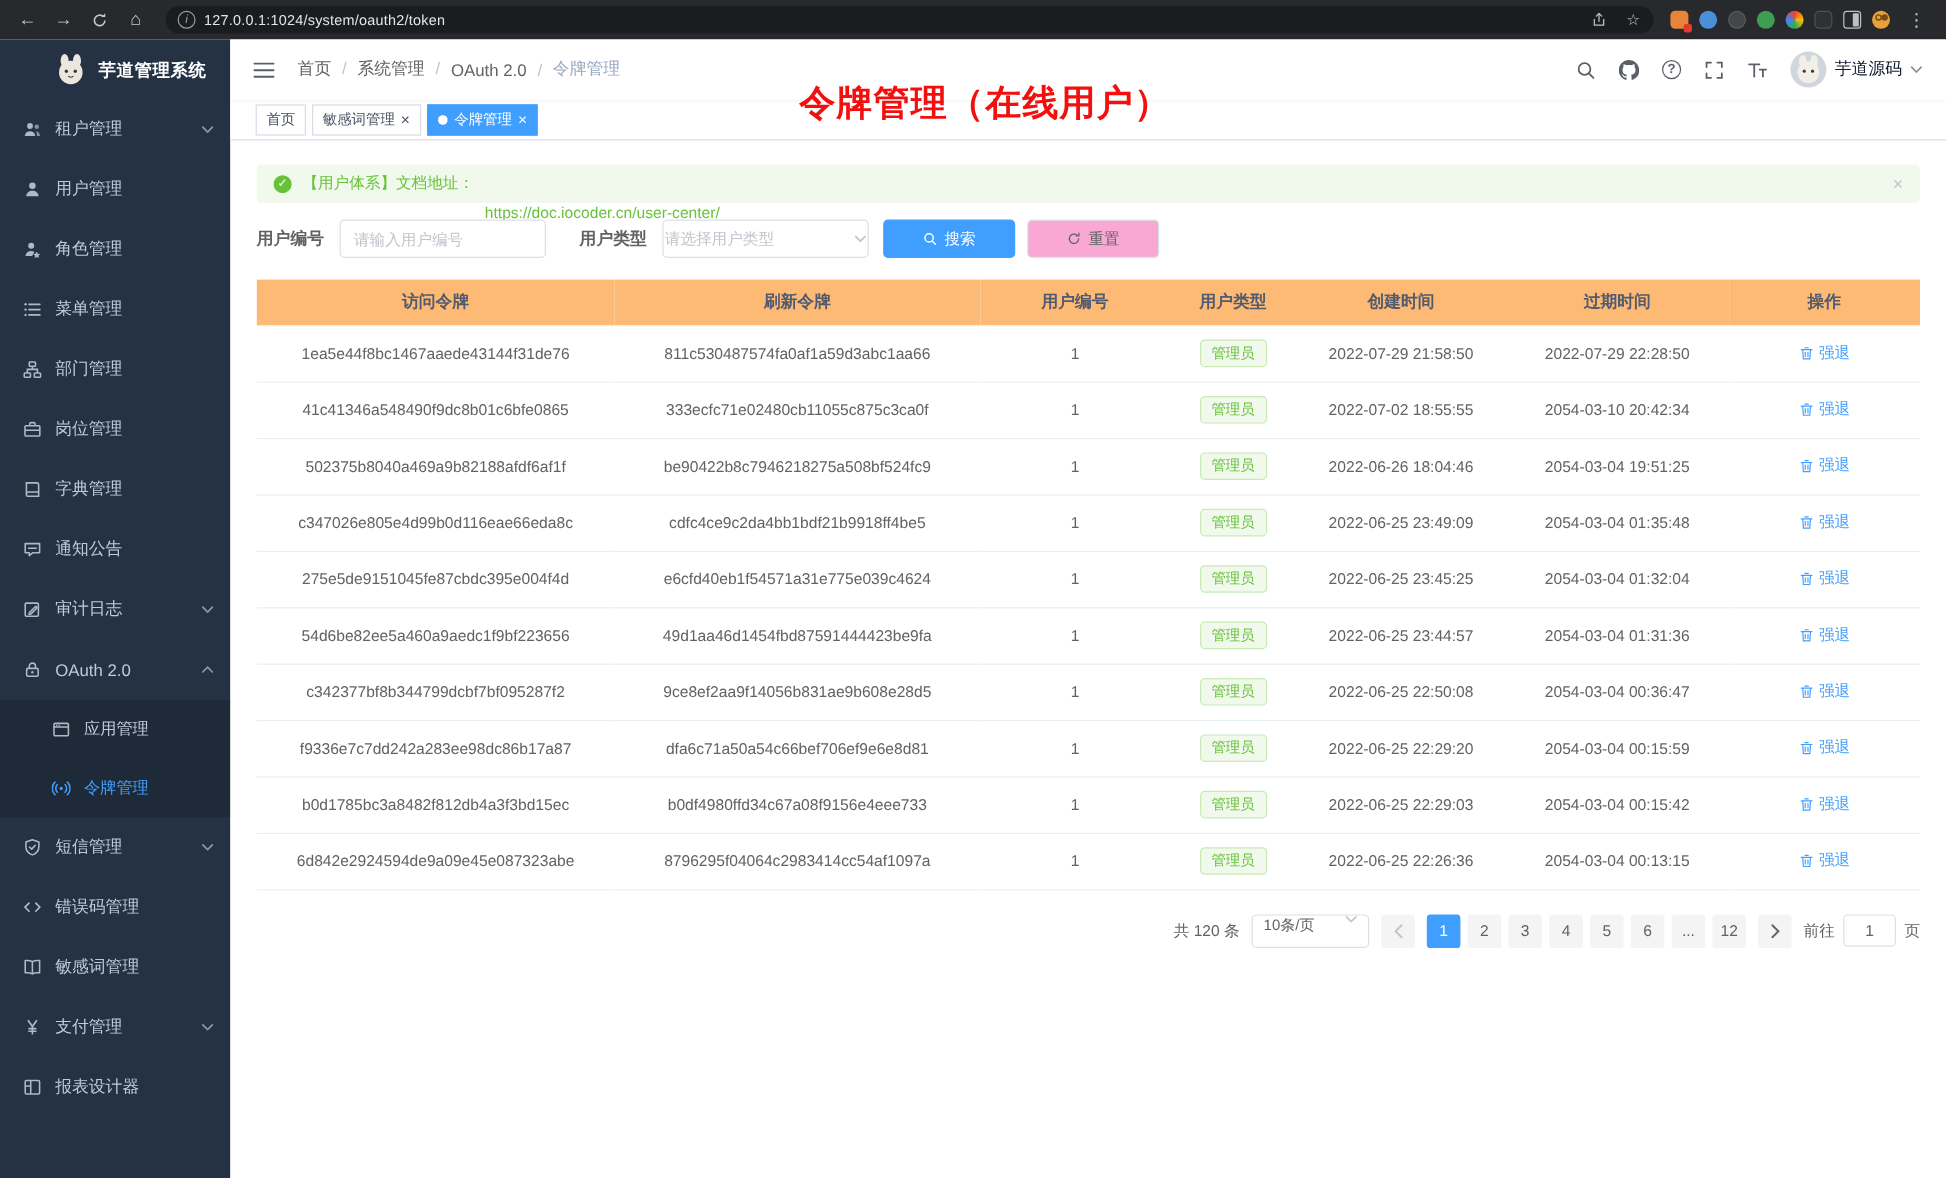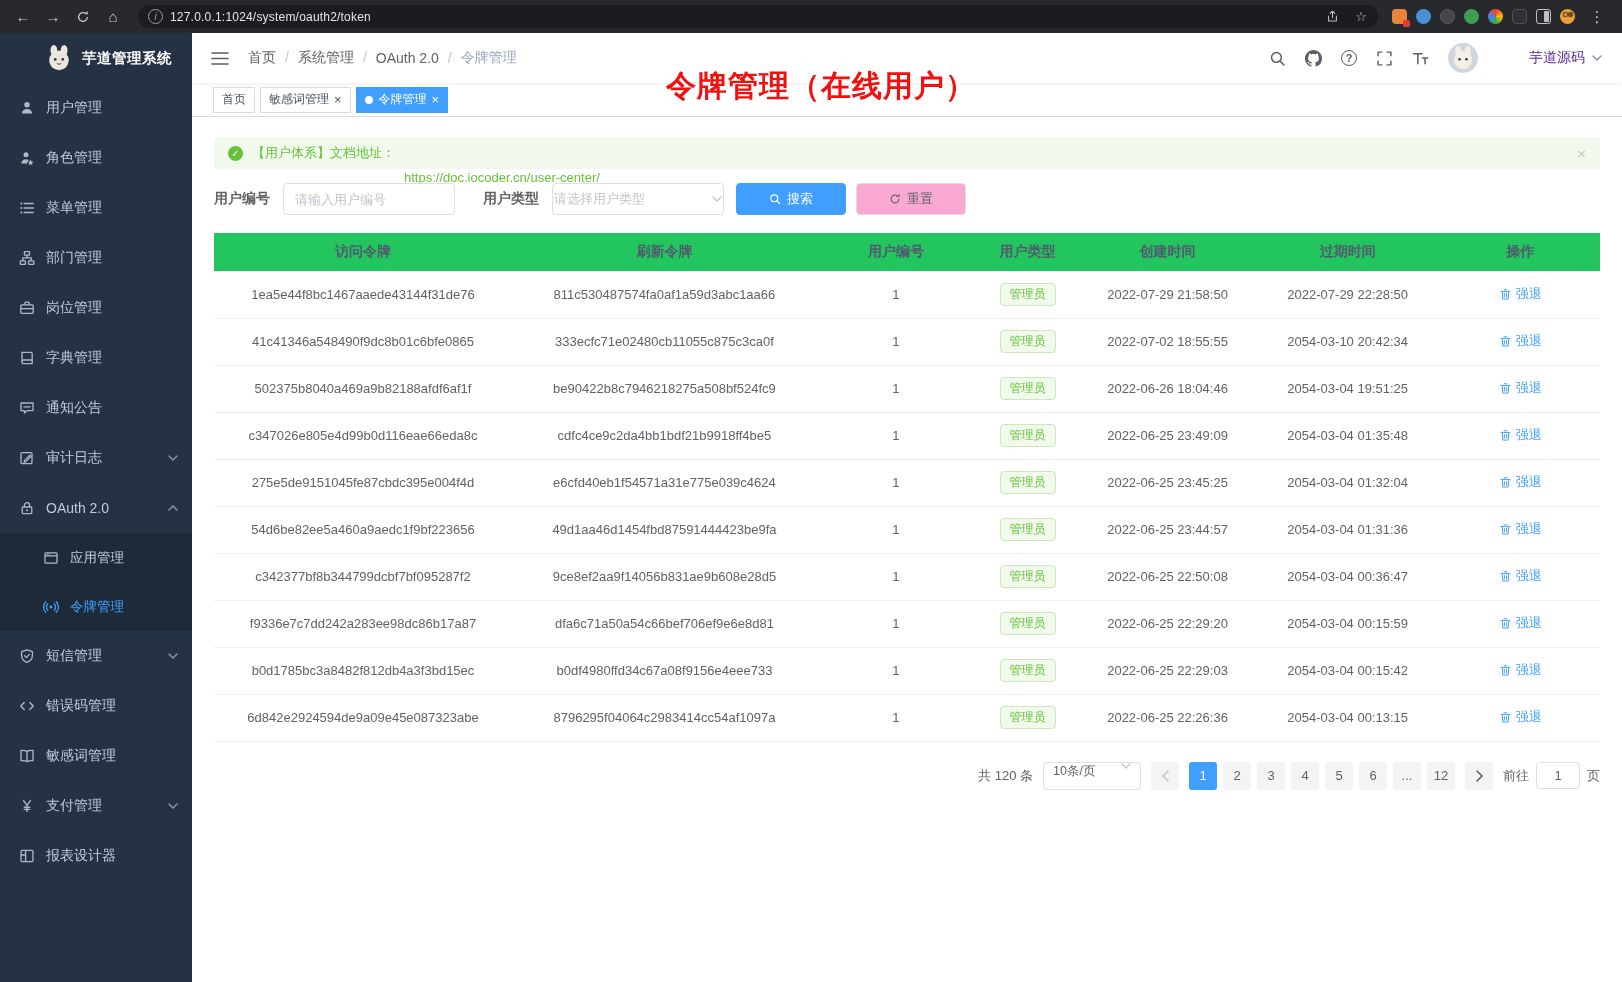--- a/index.html
+++ b/index.html
@@ -55,21 +55,21 @@
   .crumb { margin-left:15px; font-size:14px; display:flex; align-items:center; }
   .crumb .ci { color:#606266; cursor:pointer; }
   .crumb .ci:not(:last-child)::after { content:"/"; margin:0 9px; color:#c0c4cc; }
   .crumb .ci.last { color:#97a8be; cursor:default; }
   .nav-right { margin-left:auto; display:flex; align-items:center; gap:19px; color:#5a5e66; }
   .nav-icon { display:flex; align-items:center; justify-content:center; cursor:pointer; }
   .nav-icon svg { width:17px; height:17px; }
   .qicon { width:16px; height:16px; border:1.4px solid currentColor; border-radius:50%; font-size:11px; font-weight:700; display:flex; align-items:center; justify-content:center; }
   .user-block { display:flex; align-items:center; gap:7px; cursor:pointer; }
   .user-avatar { width:30px; height:30px; border-radius:50%; background:#cfd6de; overflow:hidden; display:flex; align-items:center; justify-content:center; }
-  .username { font-size:14px; color:#4c1d95;margin-left:44px; }
+  .username { font-size:14px; color:#0f172a; }
   .caret { color:#8a8f99; display:flex; }
   .caret svg { width:10px; height:6px; }
 
   
   .tagsbar { height:34px; background:#fff; border-bottom:1px solid #d8dce5; display:flex; align-items:center; gap:5px; padding-left:21px; position:relative; z-index:2; }
   .tag { height:26px; border:1px solid #d8dce5; background:#fff; color:#495060; font-size:12px; display:flex; align-items:center; padding:0 8px; gap:5px; cursor:pointer; white-space:nowrap; }
   .tag .close { font-size:13px; line-height:1; }
   .tag.active { background:#409eff; border-color:#409eff; color:#fff; }
   .tag.active .dot { width:8px; height:8px; border-radius:50%; background:#fff; margin-right:1px; }
 
@@ -85,21 +85,21 @@
   .f-input { width:172px; height:32px; border:1px solid #dcdfe6; border-radius:4px; padding:0 11px; font-size:13px; color:#606266; outline:none; margin-right:28px; font-family:inherit; }
   .f-input::placeholder { color:#c0c4cc; }
   .f-select { width:172px; height:32px; border:1px solid #dcdfe6; border-radius:4px; display:flex; align-items:center; justify-content:space-between; padding:0 1px; color:#c0c4cc; font-size:13px; cursor:pointer; background:#fff; }
   .f-select .caret { color:#c0c4cc; }
   .btn { height:32px; border-radius:4px; font-size:13px; display:flex; align-items:center; gap:6px; padding:0 32px; cursor:pointer; white-space:nowrap; font-family:inherit; }
   .btn svg { width:12px; height:12px; }
   .btn-primary { background:#409eff; border:1px solid #409eff; color:#fff; margin-left:12px; }
   .btn-plain { background:#f9a8d4; border:1px solid #dcdfe6; color:#606266; margin-left:10px; }
 
   table.grid { width:100%; margin-top:18px; border-collapse:collapse; table-layout:fixed; }
-  .grid th { height:38px; font-size:14px; color:#515a6e; font-weight:700; background:#22c55e; border-bottom:1px solid #ebeef5; text-align:center; }
+  .grid th { height:38px; font-size:14px; color:#515a6e; font-weight:700; background:#fdba74; border-bottom:1px solid #ebeef5; text-align:center; }
   .grid td { height:47px; font-size:13px; color:#606266; border-bottom:1px solid #ebeef5; text-align:center; overflow:hidden; white-space:nowrap; }
   .badge { display:inline-block; background:#f0f9eb; border:1px solid #c9e9b6; color:#67c23a; border-radius:4px; font-size:12px; padding:2px 9px; line-height:1.4; }
   .action { color:#409eff; font-size:13px; display:inline-flex; align-items:center; gap:4px; cursor:pointer; text-decoration:none; }
   .action svg { width:13px; height:13px; }
 
   .pager { margin-top:20px; display:flex; align-items:center; justify-content:flex-end; gap:10px; font-size:13px; color:#606266; }
   .psize { width:98px; height:28px; border:1px solid #dcdfe6; border-radius:4px; display:flex; justify-content:space-between; padding:0 9px; font-size:12.5px; color:#606266; cursor:pointer; background:#fff; }
   .psize .caret { color:#c0c4cc; }
   .pages { display:flex; align-items:center; gap:6px; }
   .pbtn { min-width:28px; height:28px; background:#f4f4f5; border-radius:3px; display:flex; align-items:center; justify-content:center; color:#606266; font-size:13px; cursor:pointer; padding:0 5px; border:none; font-family:inherit; }
@@ -164,20 +164,36 @@
               <circle cx="11" cy="16.5" r="1.5" fill="#3a3a3a"></circle>
               <circle cx="19" cy="16.5" r="1.5" fill="#3a3a3a"></circle>
               <path d="M13 21c1.2 1 2.8 1 4 0" stroke="#3a3a3a" stroke-width="1" fill="none" stroke-linecap="round"></path>
             </svg>
         </span>
         <span class="logo-title">芋道管理系统</span>
       </div>
 
       <nav class="menu">
 
+        <div class="menu-item">
+          <span class="micon">
+              <svg viewBox="0 0 16 16">
+                <circle cx="6" cy="5" r="2.4" fill="currentColor"></circle>
+                <path d="M1.6 13.4c.2-2.6 2-4.1 4.4-4.1s4.2 1.5 4.4 4.1z" fill="currentColor"></path>
+                <circle cx="11.6" cy="5.6" r="1.9" fill="currentColor" opacity=".7"></circle>
+                <path d="M11.2 9.3c1.9.3 3.1 1.7 3.2 4.1h-2.6z" fill="currentColor" opacity=".7"></path>
+              </svg>
+            </span>
+          <span class="mlabel">租户管理</span>
+          <span class="arrow">
+              <svg viewBox="0 0 10 6" fill="none" stroke="currentColor" stroke-width="1.4" stroke-linecap="round">
+                <path d="M1 1l4 4 4-4"></path>
+              </svg>
+            </span>
+        </div>
 
         <div class="menu-item">
           <span class="micon">
               <svg viewBox="0 0 16 16">
                 <circle cx="8" cy="4.8" r="2.7" fill="currentColor"></circle>
                 <path d="M2.8 13.6c.3-3 2.4-4.6 5.2-4.6s4.9 1.6 5.2 4.6z" fill="currentColor"></path>
               </svg>
             </span>
           <span class="mlabel">用户管理</span>
         </div>

